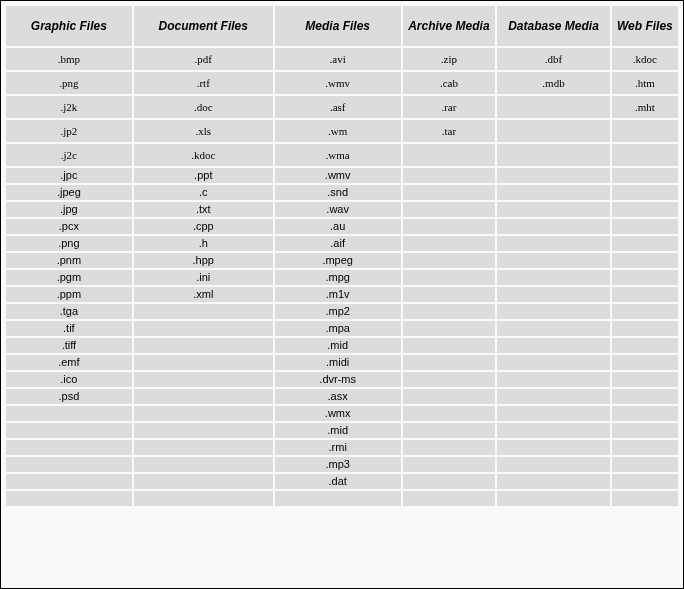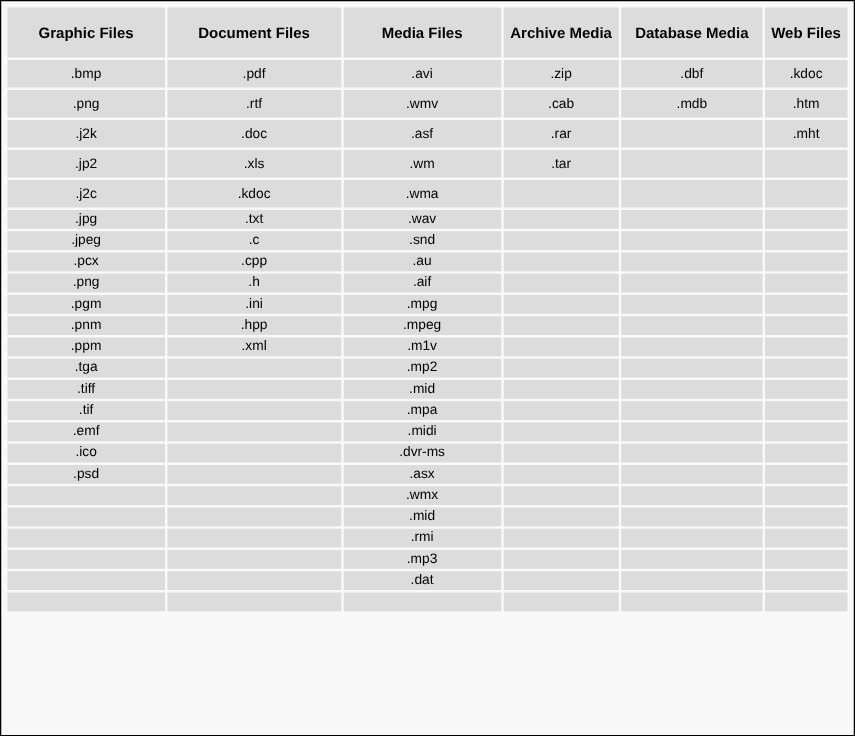--- a/index.html
+++ b/index.html
@@ -25,33 +25,35 @@
   }
   th {
     background: #dcdcdc;
     font-weight: bold;
     font-size: 12px;
     text-align: center;
     padding: 6px 2px;
     height: 40px;
     vertical-align: middle;
     line-height: 1.2;
+    font-style: italic;
   }
   td {
     background: #dcdcdc;
     text-align: center;
     font-size: 11px;
     padding: 0;
     height: 15px;
     line-height: 15px;
     vertical-align: middle;
   }
   td.tall {
     height: 22px;
     line-height: 22px;
+    font-family: Liberation Serif, serif;
   }
   col.c1 { width: 19%; }
   col.c2 { width: 21%; }
   col.c3 { width: 19%; }
   col.c4 { width: 14%; }
   col.c5 { width: 17%; }
   col.c6 { width: 10%; }
 </style>
 </head>
 <body>
@@ -111,95 +113,103 @@
         </tr>
         <tr>
           <td class="tall">.j2c</td>
           <td class="tall">.kdoc</td>
           <td class="tall">.wma</td>
           <td class="tall"></td>
           <td class="tall"></td>
           <td class="tall"></td>
         </tr>
         <tr>
+          <td>.jpc</td>
+          <td>.ppt</td>
+          <td>.wmv</td>
+          <td></td>
+          <td></td>
+          <td></td>
+        </tr>
+        <tr>
+          <td>.jpeg</td>
+          <td>.c</td>
+          <td>.snd</td>
+          <td></td>
+          <td></td>
+          <td></td>
+        </tr>
+        <tr>
           <td>.jpg</td>
           <td>.txt</td>
           <td>.wav</td>
           <td></td>
           <td></td>
           <td></td>
         </tr>
         <tr>
-          <td>.jpeg</td>
-          <td>.c</td>
-          <td>.snd</td>
-          <td></td>
-          <td></td>
-          <td></td>
-        </tr>
-        <tr>
           <td>.pcx</td>
           <td>.cpp</td>
           <td>.au</td>
           <td></td>
           <td></td>
           <td></td>
         </tr>
         <tr>
           <td>.png</td>
           <td>.h</td>
           <td>.aif</td>
           <td></td>
           <td></td>
           <td></td>
         </tr>
         <tr>
+          <td>.pnm</td>
+          <td>.hpp</td>
+          <td>.mpeg</td>
+          <td></td>
+          <td></td>
+          <td></td>
+        </tr>
+        <tr>
           <td>.pgm</td>
           <td>.ini</td>
           <td>.mpg</td>
           <td></td>
           <td></td>
           <td></td>
         </tr>
         <tr>
-          <td>.pnm</td>
-          <td>.hpp</td>
-          <td>.mpeg</td>
-          <td></td>
-          <td></td>
-          <td></td>
-        </tr>
-        <tr>
           <td>.ppm</td>
           <td>.xml</td>
           <td>.m1v</td>
           <td></td>
           <td></td>
           <td></td>
         </tr>
         <tr>
           <td>.tga</td>
           <td></td>
           <td>.mp2</td>
           <td></td>
           <td></td>
           <td></td>
         </tr>
         <tr>
+          <td>.tif</td>
+          <td></td>
+          <td>.mpa</td>
+          <td></td>
+          <td></td>
+          <td></td>
+        </tr>
+        <tr>
           <td>.tiff</td>
           <td></td>
           <td>.mid</td>
-          <td></td>
-          <td></td>
-          <td></td>
-        </tr>
-        <tr>
-          <td>.tif</td>
-          <td></td>
-          <td>.mpa</td>
           <td></td>
           <td></td>
           <td></td>
         </tr>
         <tr>
           <td>.emf</td>
           <td></td>
           <td>.midi</td>
           <td></td>
           <td></td>

